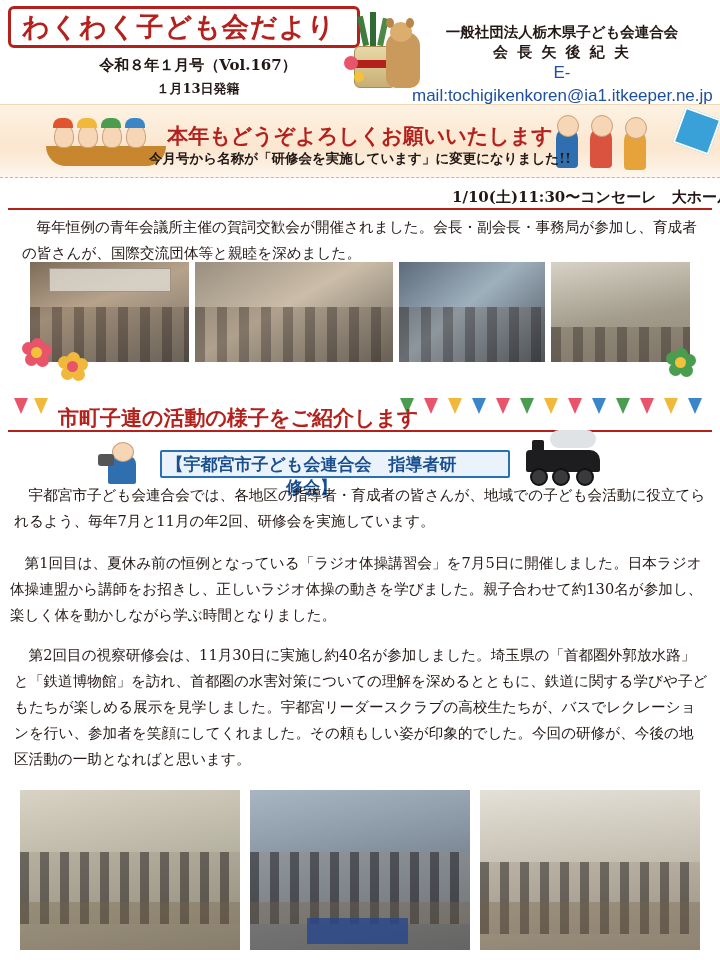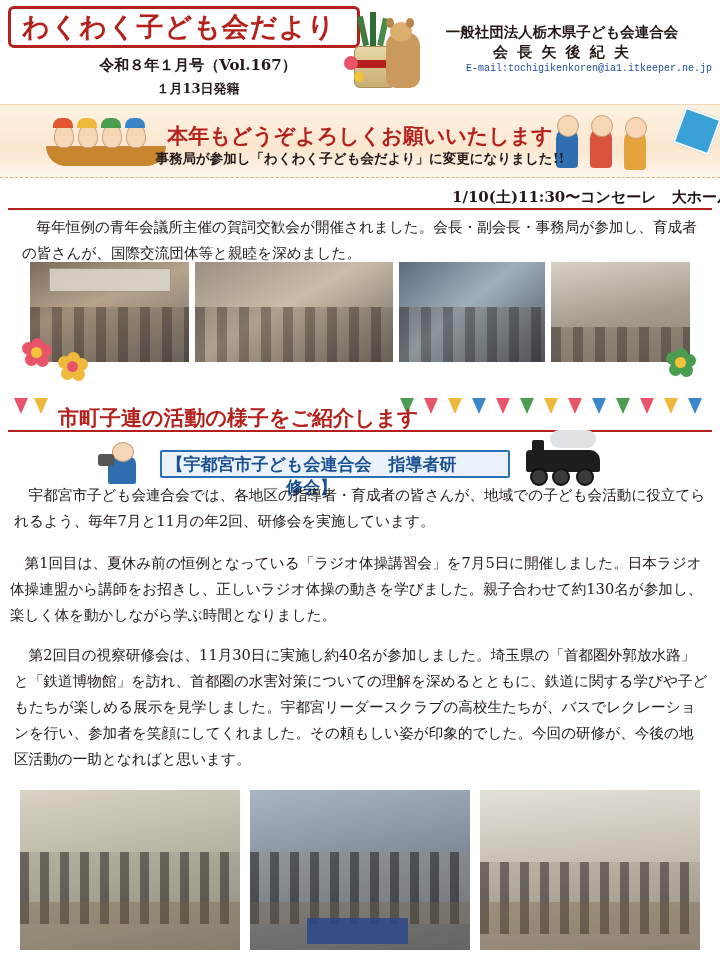--- a/index.html
+++ b/index.html
@@ -89,24 +89,23 @@
     font-family: "DejaVu Serif", serif;
   }
   .org-chief {
     font-size: 15px;
     font-weight: bold;
     color: #231815;
     letter-spacing: 2px;
     font-family: "DejaVu Serif", serif;
   }
   .org-mail, .org-url {
-    font-size: 10px;
+    font-size: 17px;
     color: #1f4fa0;
-    font-family: Liberation Mono, monospace;
-    text-align: right;
+    font-family: Liberation Sans, sans-serif;
   }
 
   
   .kado {
     position: absolute;
     left: 330px;
     top: 6px;
     width: 80px;
     height: 92px;
   }
@@ -628,21 +627,21 @@
     <div class="kid" style="left:44px;top:18px;background:#d9533f;">
         <div class="face"></div>
       </div>
     <div class="kid" style="left:78px;top:20px;background:#e6a33c;">
         <div class="face"></div>
       </div>
   </div>
   <div class="kite"></div>
 
   <div class="greet-main">本年もどうぞよろしくお願いいたします</div>
-  <div class="greet-sub">事務局が参加し「わくわく子ども会だより」に変更になりました!!</div>
+  <div class="greet-sub">今月号から名称が「研修会を実施しています」に変更になりました!!</div>
 
   <div class="sec1-sub">1/10(土)11:30〜コンセーレ　大ホール</div>
   <div class="rule-red"></div>
 
   <div class="body-text p1">　毎年恒例の青年会議所主催の賀詞交歓会が開催されました。会長・副会長・事務局が参加し、育成者の皆さんが、国際交流団体等と親睦を深めました。</div>
 
   <div class="photos1">
     <div class="photo ph-a">
       <div class="ph-banner"></div>
         <div class="ph-overlay-people"></div>

